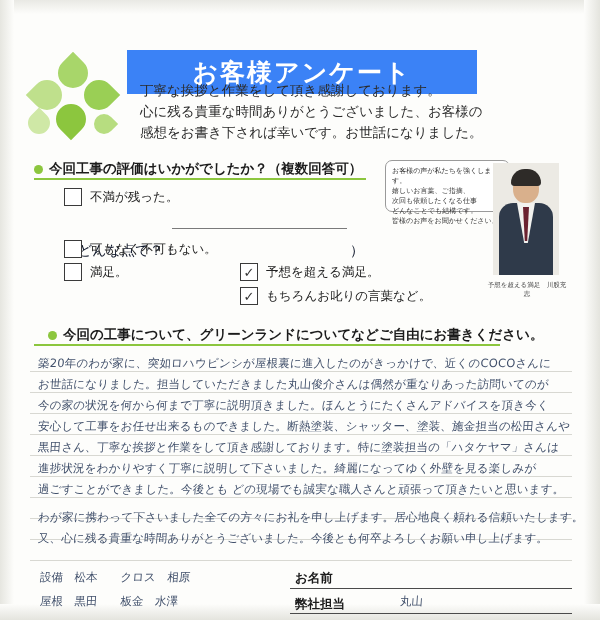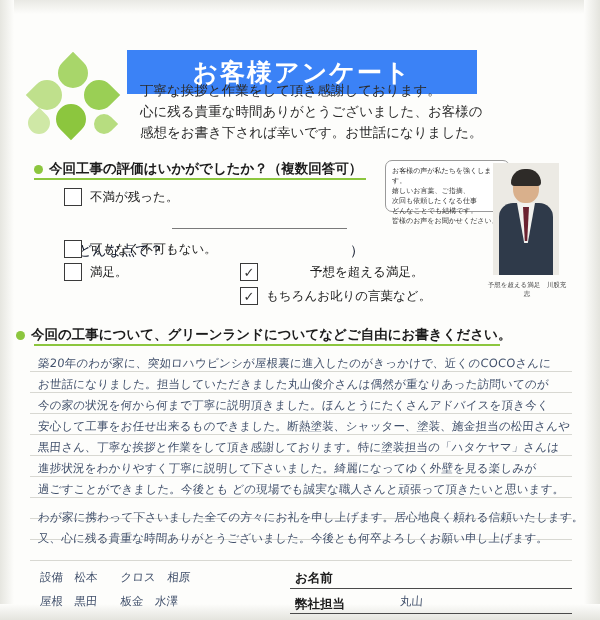--- a/index.html
+++ b/index.html
@@ -155,21 +155,21 @@
   <div class="cb-row" style="left:64px;top:240px;">
     <span class="cbx"></span>
     <span>可もなく不可もない。</span>
   </div>
 
   <div class="cb-row" style="left:64px;top:263px;">
     <span class="cbx"></span>
     <span>満足。</span>
   </div>
 
-  <div class="cb-row" style="left:240px;top:263px;gap:44px;">
+  <div class="cb-row" style="left:240px;top:263px;">
     <span class="cbx checked"></span>
     <span>予想を超える満足。</span>
   </div>
 
 
   <div class="cb-row" style="left:240px;top:287px;">
     <span class="cbx checked"></span>
     <span>もちろんお叱りの言葉など。</span>
   </div>
 
@@ -184,21 +184,21 @@
   <div class="photo">
     <div class="p-bg"></div>
     <div class="p-body"></div>
     <div class="p-shirt"></div>
     <div class="p-tie"></div>
     <div class="p-head"></div>
     <div class="p-hair"></div>
   </div>
   <div class="photo-cap">予想を超える満足　川股充志</div>
 
-  <div class="sec" style="left:16px;top:326px;">
+  <div class="sec" style="left:48px;top:326px;">
     <span class="bullet"></span><span>今回の工事について、グリーンランドについてなどご自由にお書きください。</span>
   </div>
   <div class="sec-underline" style="left:34px;top:344px;width:466px;"></div>
 
   <div class="rule" style="top:371px;"></div>
   <div class="rule" style="top:392px;"></div>
   <div class="rule" style="top:413px;"></div>
   <div class="rule" style="top:434px;"></div>
   <div class="rule" style="top:455px;"></div>
   <div class="rule" style="top:476px;"></div>

